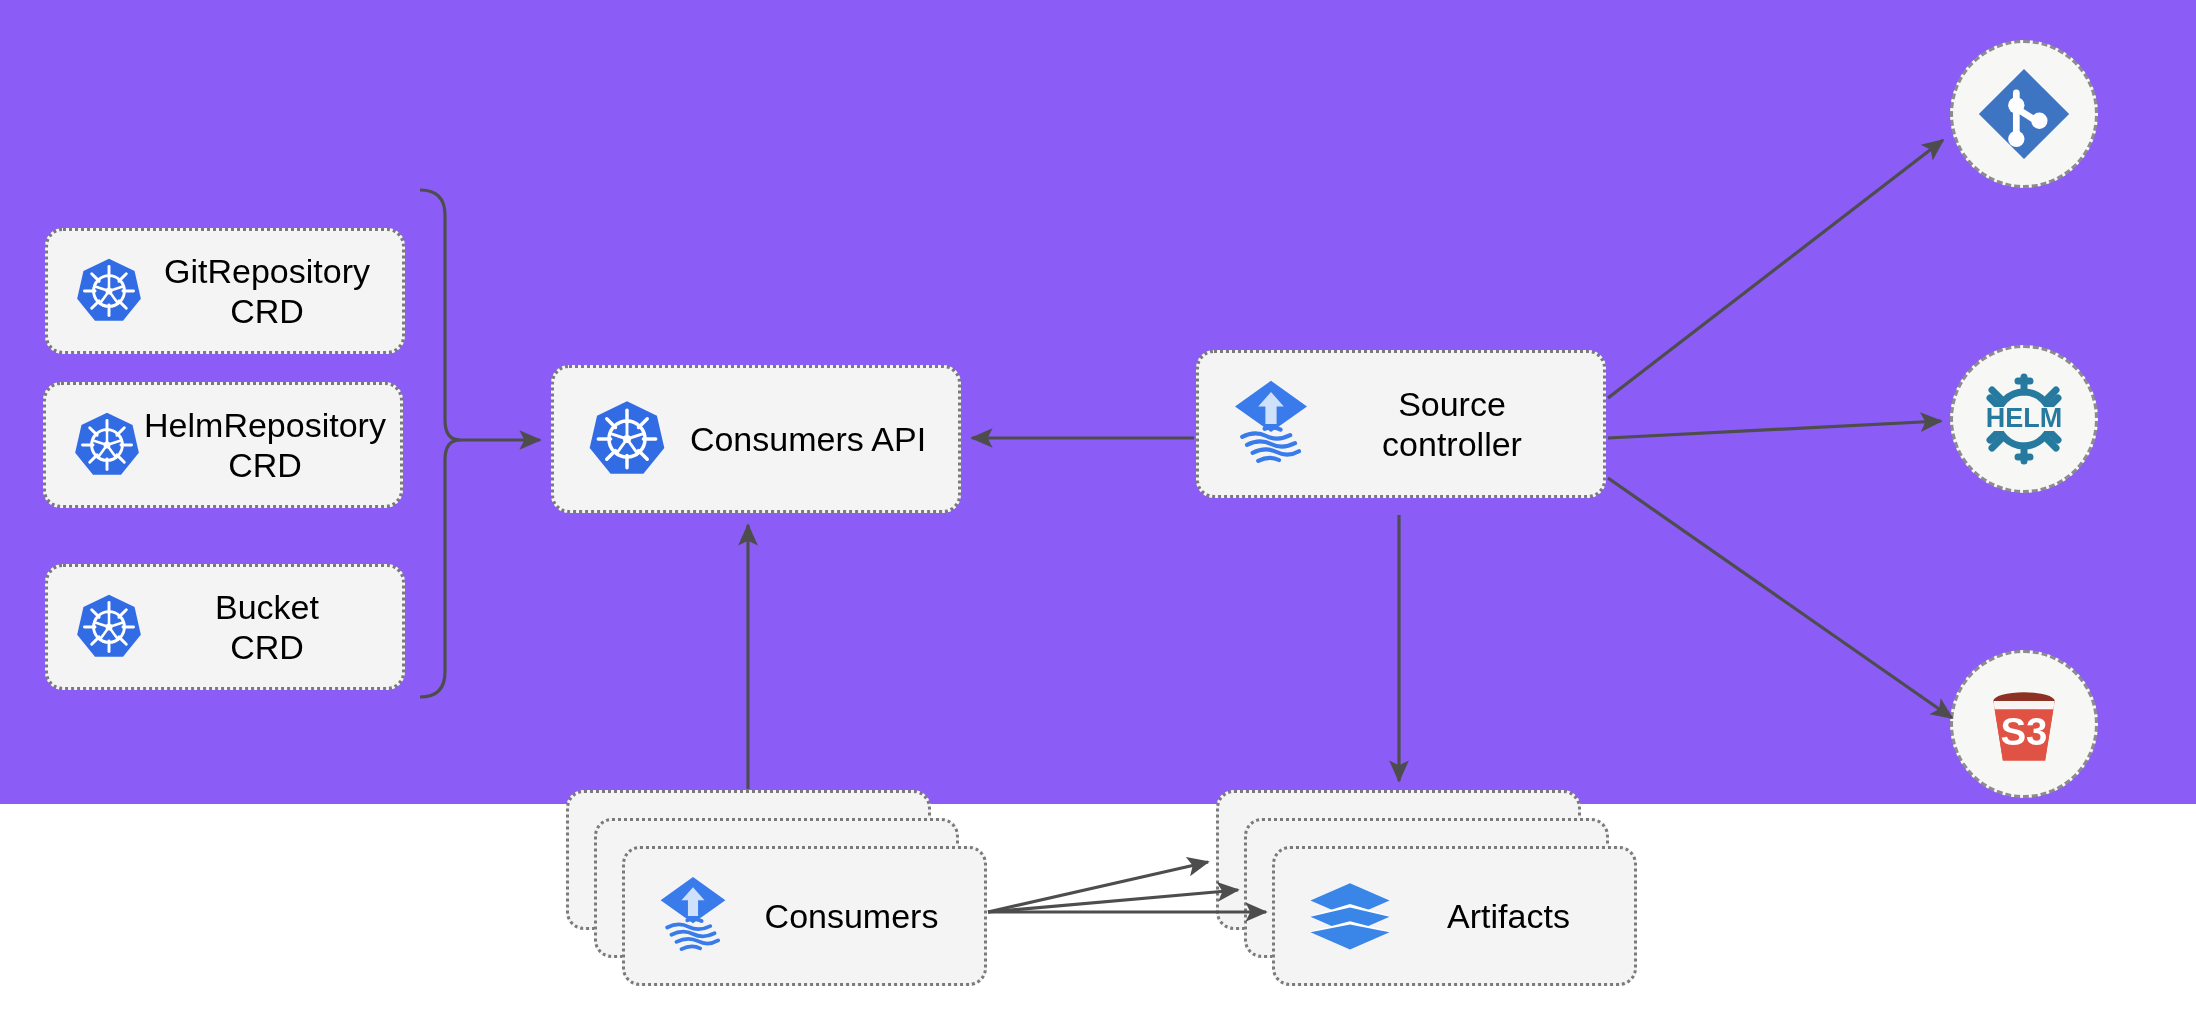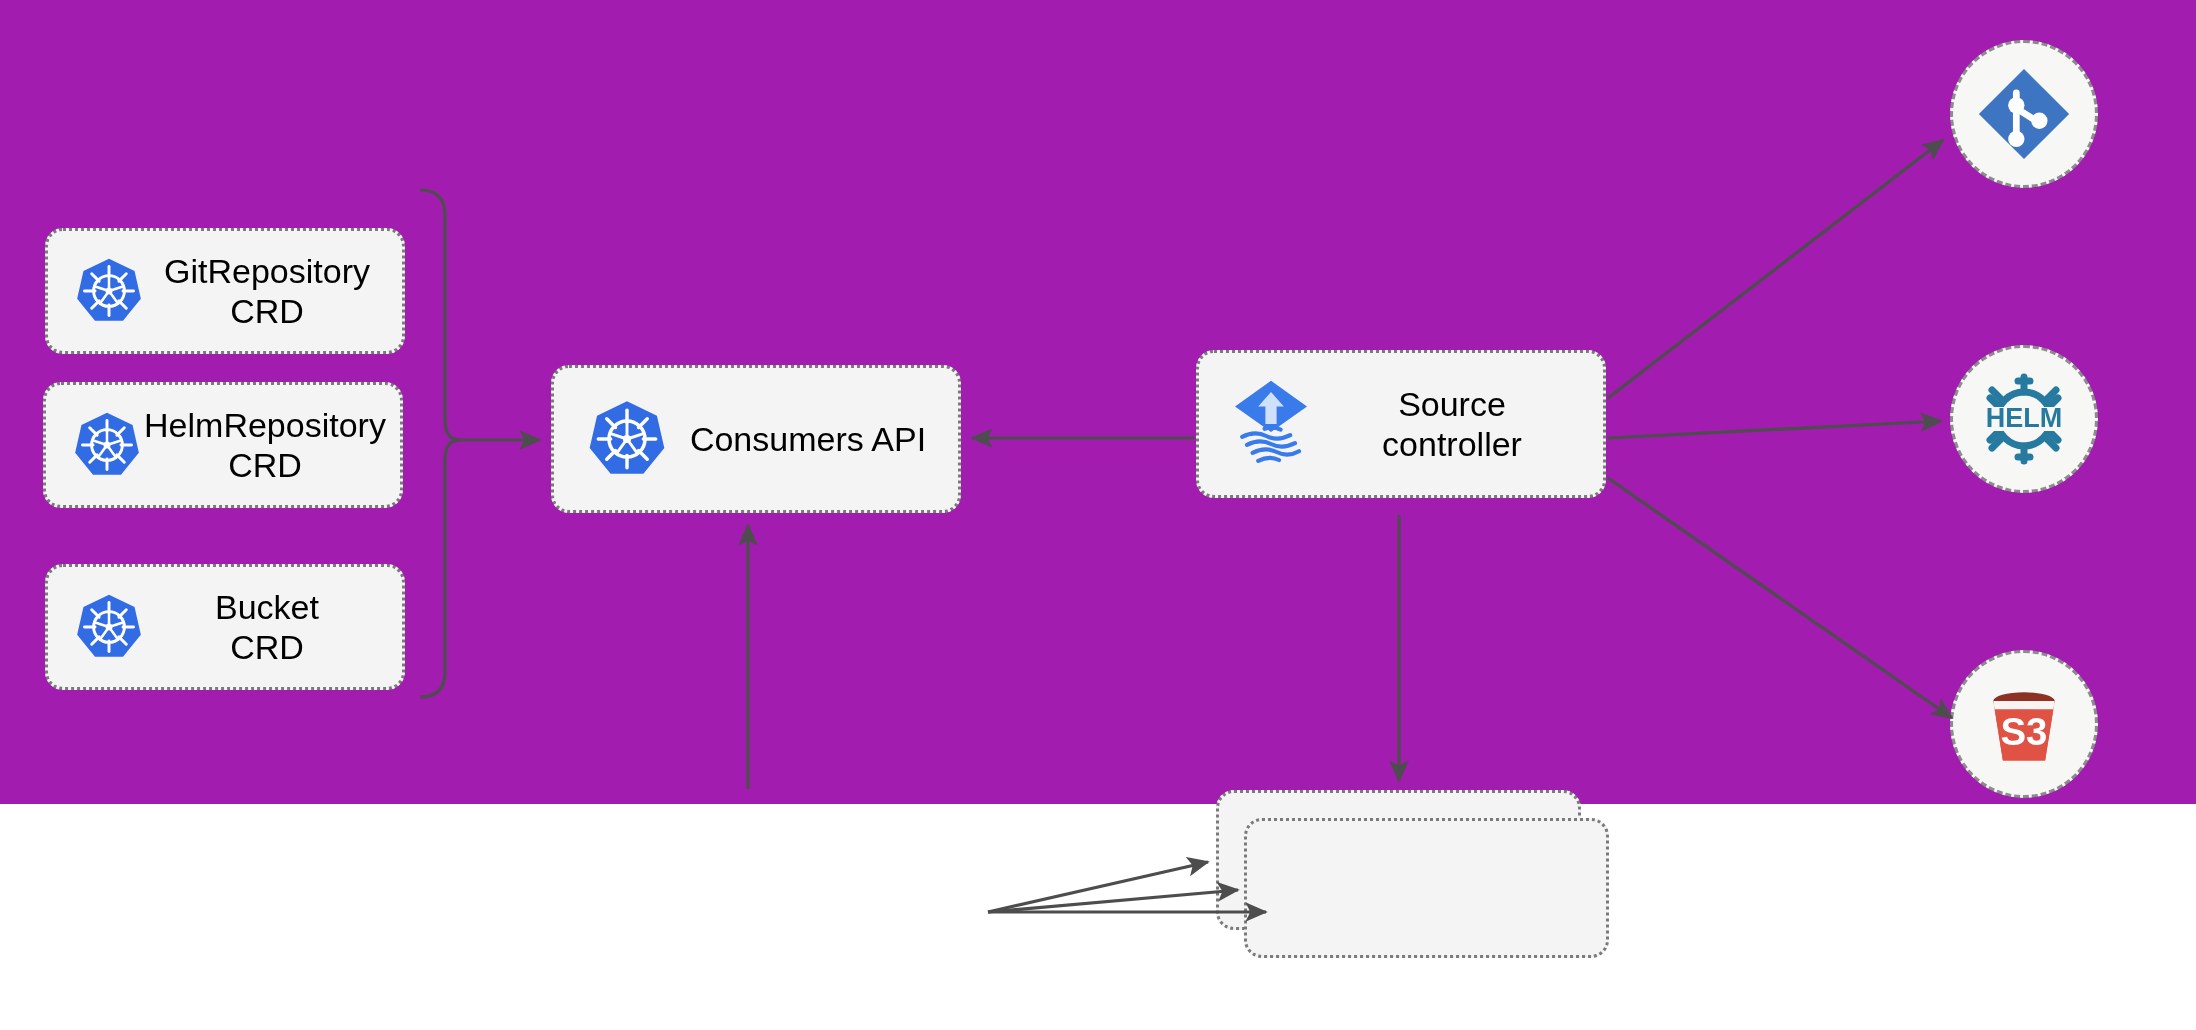--- a/index.html
+++ b/index.html
@@ -1,18 +1,18 @@
 <!DOCTYPE html>
 <html><head>
 <meta charset="utf-8">
 <style>
   html,body{margin:0;padding:0;background:#ffffff;}
   body{width:2196px;height:1030px;overflow:hidden;
        font-family:"Liberation Sans","DejaVu Sans",sans-serif;}
-  #stage{position:relative;width:2196px;height:804px;background:#a21caf;}
+  #stage{position:relative;width:2196px;height:804px;background:#8b5cf6;}
 
   
   .node{position:absolute;background:#f4f4f4;border:3px dotted #7a7a7a;
         border-radius:18px;box-sizing:border-box;display:flex;align-items:center;}
   .node .label{color:#000;font-size:34px;line-height:1.18;text-align:center;}
 
   
   .crd{width:360px;height:126px;padding:0 12px;}
   .crd .ico{flex:0 0 auto;margin-left:14px;}
   .crd .label{flex:1 1 auto;}
@@ -173,24 +173,44 @@
     <span class="ico">
       <svg width="80" height="90">
           <use href="#flux"></use>
         </svg>
     </span>
     <span class="label">
       <span>Source</span><br><span>controller</span>
     </span>
   </div>
 
+  <div class="stack" style="left:566px;top:790px;width:420px;height:190px">
+    <div class="card" style="left:0;top:0;width:365px;height:140px"></div>
+    <div class="card" style="left:28px;top:28px;width:365px;height:140px"></div>
+    <div class="card front" style="left:56px;top:56px;width:365px;height:140px">
+      <span class="ico">
+        <svg width="72" height="82">
+            <use href="#flux"></use>
+          </svg>
+      </span>
+      <span class="label">Consumers</span>
+    </div>
+  </div>
 
   <div class="stack" style="left:1216px;top:790px;width:420px;height:190px">
     <div class="card" style="left:0;top:0;width:365px;height:140px"></div>
     <div class="card" style="left:28px;top:28px;width:365px;height:140px"></div>
+    <div class="card front" style="left:56px;top:56px;width:365px;height:140px">
+      <span class="ico">
+        <svg width="86" height="70">
+            <use href="#layers"></use>
+          </svg>
+      </span>
+      <span class="label">Artifacts</span>
+    </div>
   </div>
 
   <div class="circ" style="left:1950px;top:40px">
     <span class="ico">
       <svg width="96" height="96">
           <use href="#git"></use>
         </svg>
     </span>
   </div>
 

